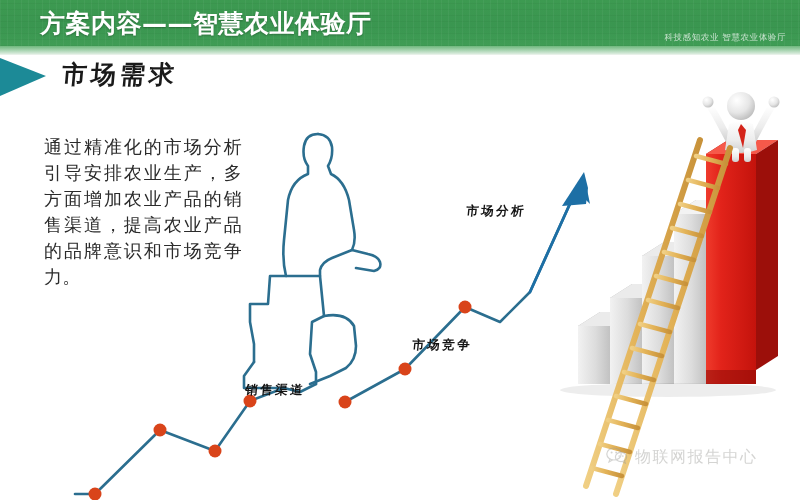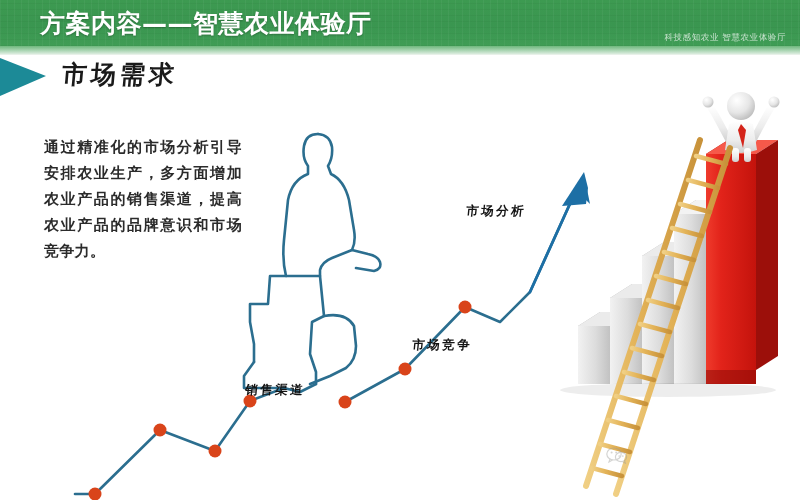--- a/index.html
+++ b/index.html
@@ -52,21 +52,21 @@
     font-family:"DejaVu Serif","Liberation Serif",serif;
     font-size:25px;font-weight:bold;color:#1a1a1a;
     letter-spacing:4px;
     transform:skewX(-5deg);
     white-space:nowrap;
   }
 
   
   .body-text{
     position:absolute;left:44px;top:134px;width:198px;
-    font-size:15px;line-height:26px;color:#2b2b2b;font-weight:bold;
+    font-size:18px;line-height:26px;color:#2b2b2b;font-weight:normal;
     letter-spacing:.3px;
     text-align:justify;
   }
 
   
   .graphic{position:absolute;left:0;top:54px;width:800px;height:446px;}
   .graphic svg{display:block;}
 
   
   .chart-label{
@@ -281,15 +281,16 @@
         <ellipse cx="8" cy="8" rx="7.2" ry="6" fill="none" stroke="#9a9a96" stroke-width="1.2"></ellipse>
         <path d="M4,13 L3,16 L6.5,14" fill="none" stroke="#9a9a96" stroke-width="1.2"></path>
         <circle cx="5.6" cy="6.6" r="1" fill="#9a9a96"></circle>
         <circle cx="10.2" cy="6.6" r="1" fill="#9a9a96"></circle>
         <ellipse cx="15" cy="11" rx="5.6" ry="4.6" fill="none" stroke="#9a9a96" stroke-width="1.2"></ellipse>
         <path d="M18.6,15 L19.4,17.2 L16.6,15.8" fill="none" stroke="#9a9a96" stroke-width="1.2"></path>
         <circle cx="13.2" cy="10" r=".85" fill="#9a9a96"></circle>
         <circle cx="16.8" cy="10" r=".85" fill="#9a9a96"></circle>
       </svg>
     </span>
+    <span class="wm-text">物联网报告中心</span>
   </div>
 
 </div>
 
 </body></html>

